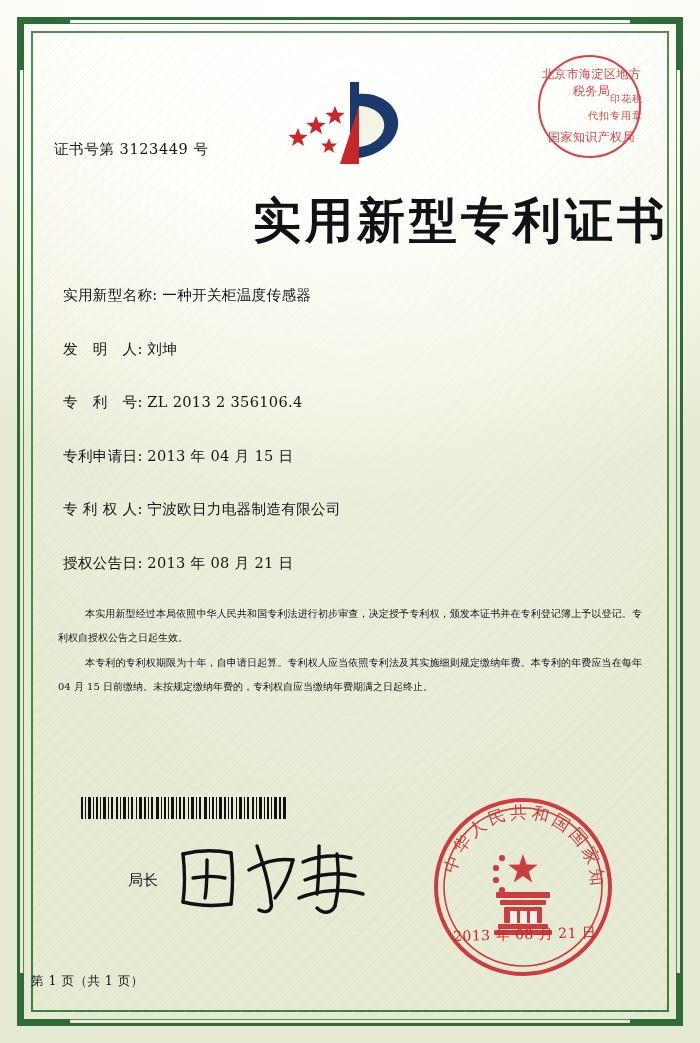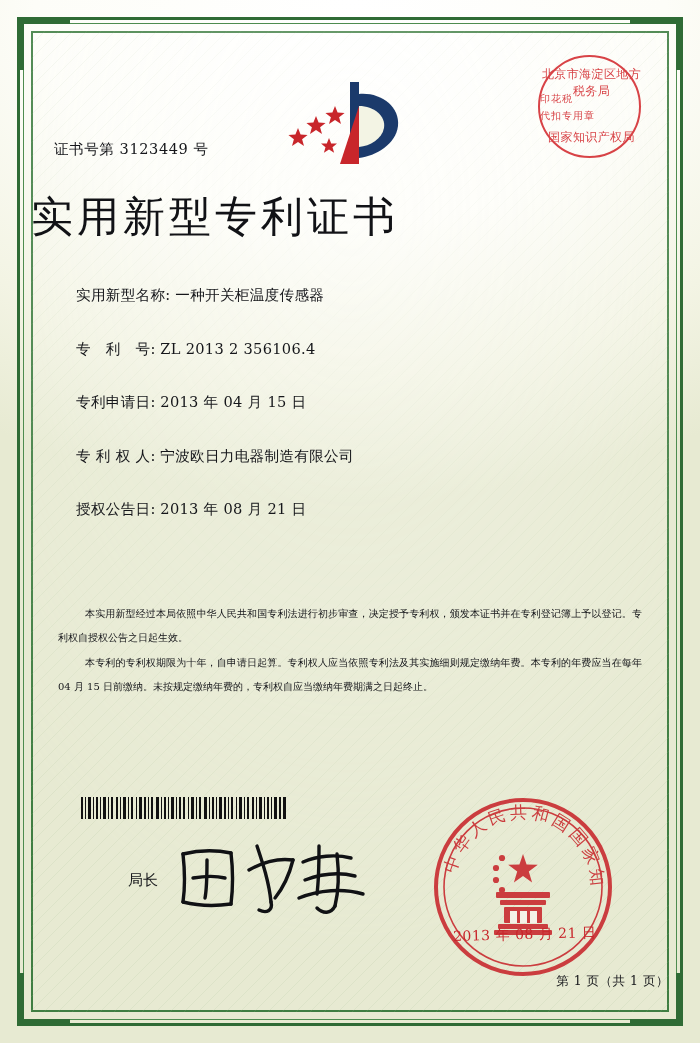--- a/index.html
+++ b/index.html
@@ -101,23 +101,23 @@
     letter-spacing: 0.6px;
     font-family: "DejaVu Serif", "Liberation Serif", serif;
     margin-top: 47px;
   }
 
   .title {
     position: absolute;
     left: 0;
     right: 0;
     top: 158px;
-    text-align: left;
-    font-size: 42px;
-    font-weight: normal;
+    text-align: right;
+    font-size: 48px;
+    font-weight: bold;
     letter-spacing: 4px;
     color: #111216;
     font-family: "DejaVu Serif", "Liberation Serif", serif;
   }
 
   
   .stamp-tax {
     position: absolute;
     right: 28px;
     top: 24px;
@@ -138,32 +138,32 @@
     font-size: 12px;
     letter-spacing: 0.4px;
     font-family: "DejaVu Sans", "Liberation Sans", sans-serif;
   }
   .stamp-tax .arc-top { top: 9px; }
   .stamp-tax .arc-bottom { bottom: 10px; text-align: center; }
   .stamp-tax .line {
     position: absolute;
     left: 0;
     width: 103px;
-    text-align: left;
+    text-align: right;
     font-size: 10px;
     letter-spacing: 1px;
     font-family: "DejaVu Sans", "Liberation Sans", sans-serif;
   }
   .stamp-tax .l1 { top: 35px; }
   .stamp-tax .l2 { top: 52px; }
 
   
   .fields {
     position: absolute;
-    left: 45px;
+    left: 32px;
     right: 27px;
     top: 255px;
   }
   .field {
     font-size: 14.6px;
     color: #15161a;
     margin-bottom: 34.5px;
     white-space: nowrap;
     font-family: "DejaVu Serif", "Liberation Serif", serif;
   }
@@ -235,21 +235,21 @@
     letter-spacing: 0.5px;
     font-family: "DejaVu Serif", "Liberation Serif", serif;
     transform: rotate(-1.5deg);
   }
 
   .page-footer {
     position: absolute;
     left: 0;
     right: 0;
     bottom: 22px;
-    text-align: right;
+    text-align: left;
     font-size: 12.5px;
     color: #15161a;
     letter-spacing: 0.5px;
     font-family: "DejaVu Serif", "Liberation Serif", serif;
   }
 </style>
 </head>
 <body>
 
 <div id="certificate">
@@ -303,20 +303,24 @@
       <div class="line l2">代扣专用章</div>
       <div class="arc-bottom">国家知识产权局</div>
     </div>
 
     <div class="title">实用新型专利证书</div>
 
     <div class="fields">
       <div class="field">
         <span class="lbl">实用新型名称:</span>
         <span class="val">一种开关柜温度传感器</span>
+      </div>
+      <div class="field">
+        <span class="lbl">发　明　人:</span>
+        <span class="val">刘坤</span>
       </div>
       <div class="field">
         <span class="lbl">专　利　号:</span>
         <span class="val">ZL 2013 2 356106.4</span>
       </div>
       <div class="field">
         <span class="lbl">专利申请日:</span>
         <span class="val">2013 年 04 月 15 日</span>
       </div>
       <div class="field">

